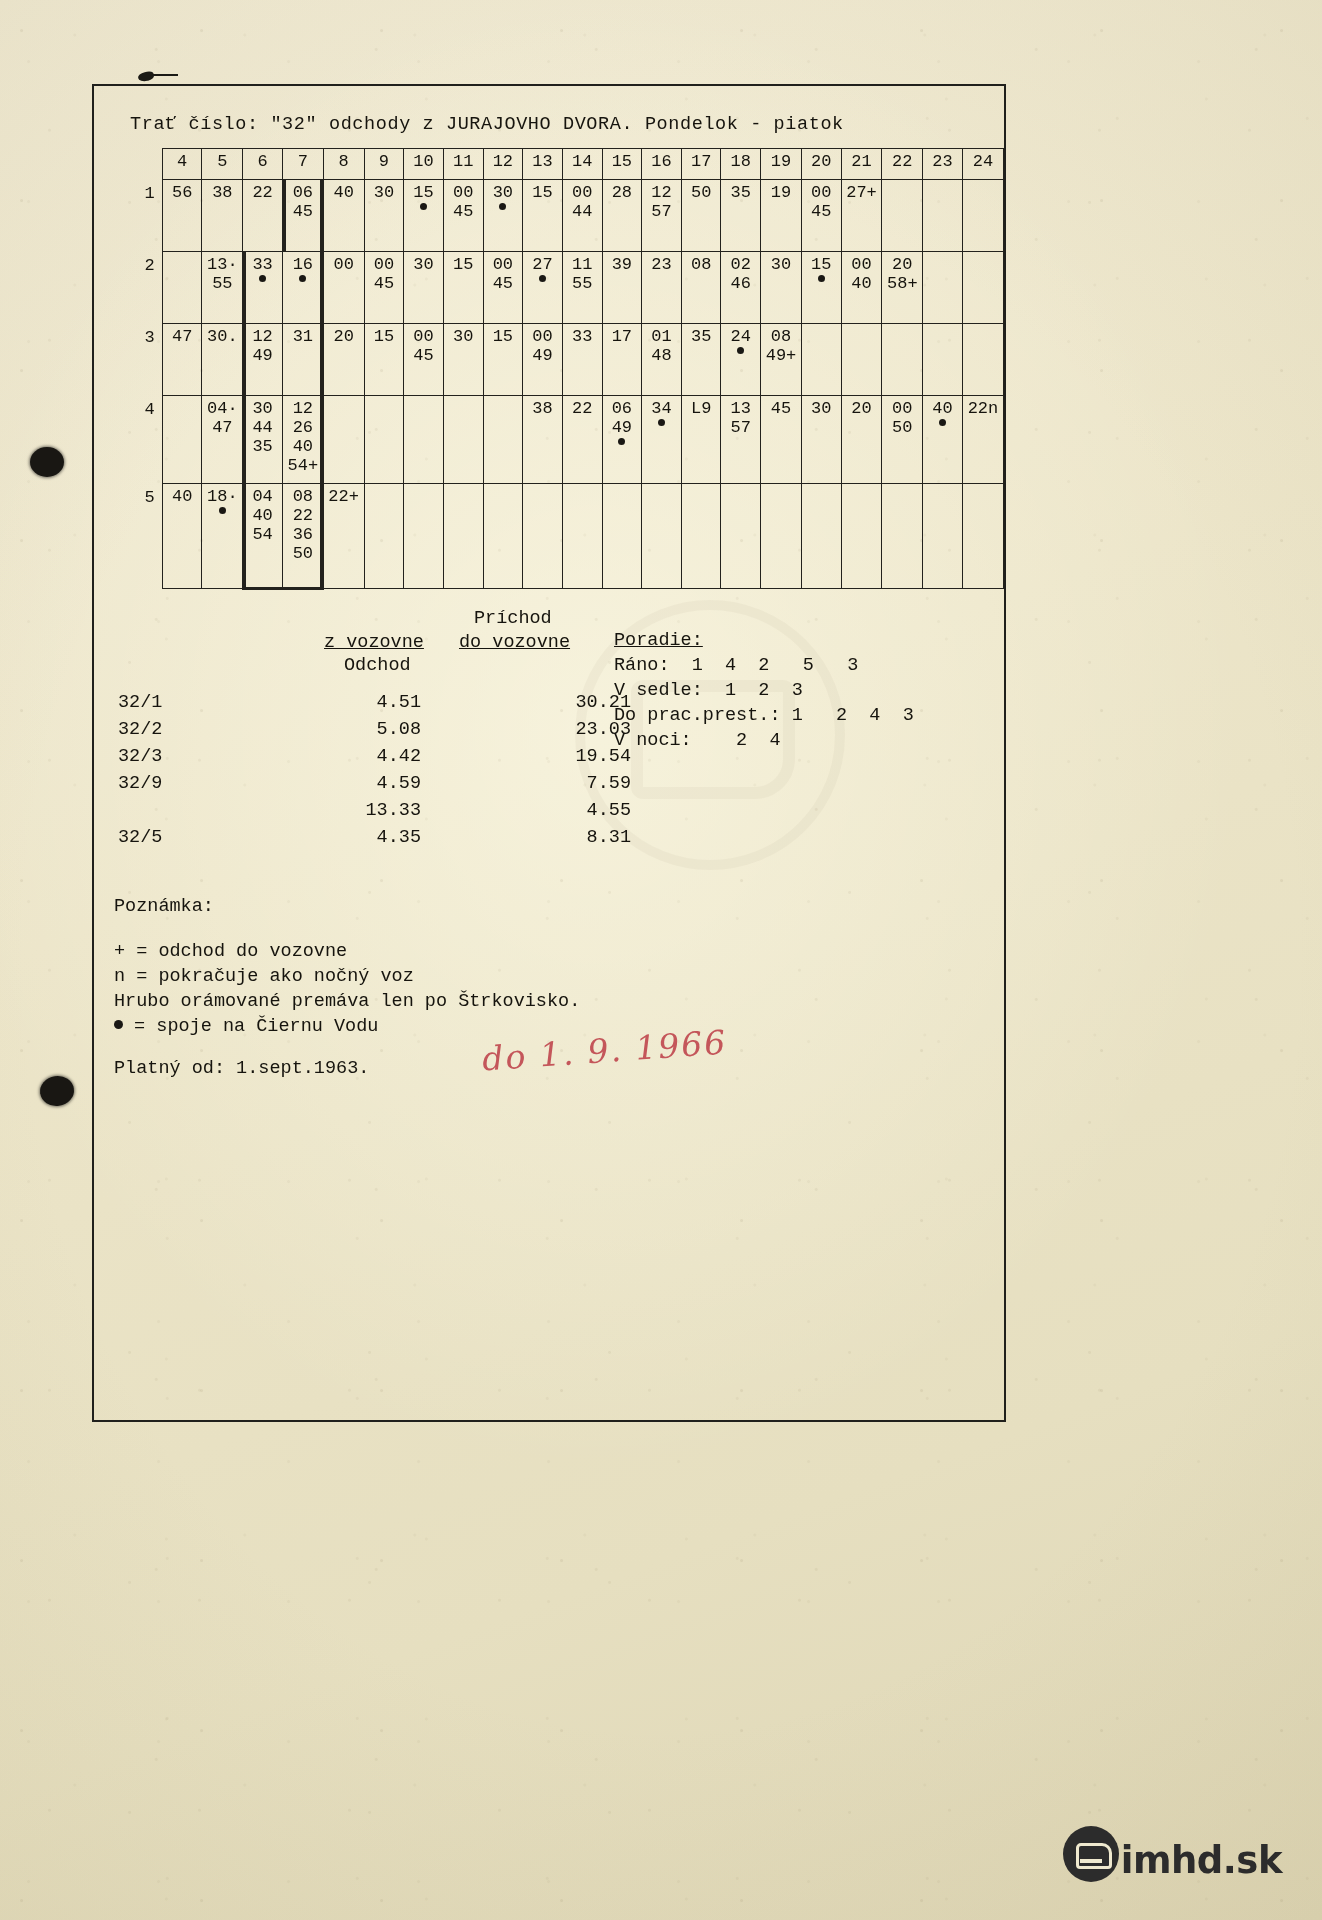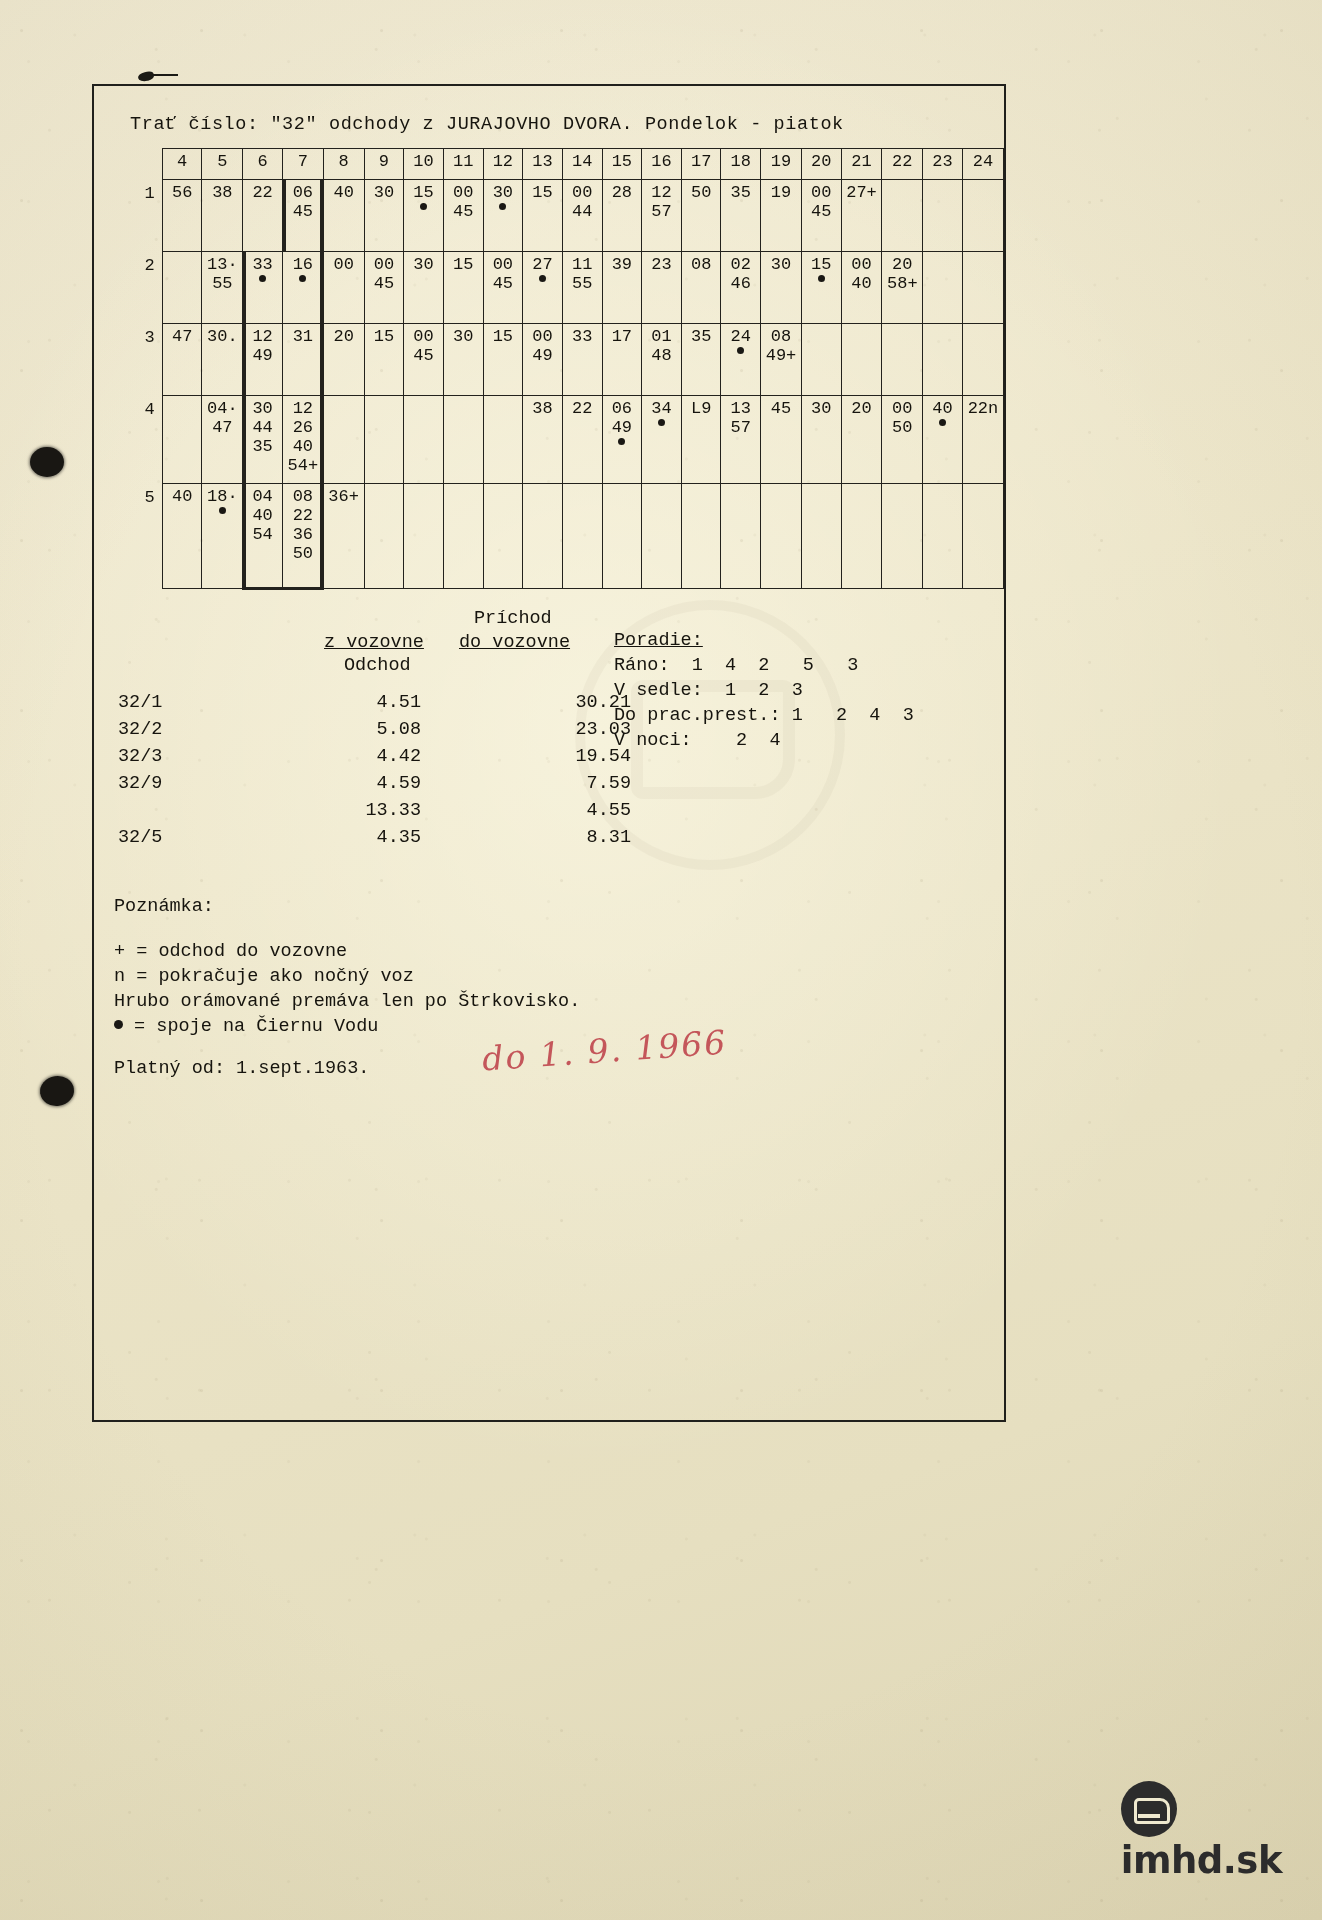--- a/index.html
+++ b/index.html
@@ -264,23 +264,22 @@
     letter-spacing: 2px;
     white-space: nowrap;
   }
 
   
   .logo {
     position: absolute;
     right: 40px;
     bottom: 38px;
     display: flex;
-    align-items: flex-start;
+    align-items: flex-end;
     gap: 2px;
-    flex-direction: column;
   }
   .logo .mark {
     width: 56px; height: 56px;
     border-radius: 50%;
     background: #2c2c2c;
     position: relative;
   }
   .logo .mark:before {
     content: "";
     position: absolute;
@@ -628,21 +627,21 @@
             <span class="cellwrap">40</span>
             <span class="cellwrap">54</span>
           </td>
           <td class="cell heavy-rb">
             <span class="cellwrap">08</span>
             <span class="cellwrap">22</span>
             <span class="cellwrap">36</span>
             <span class="cellwrap">50</span>
           </td>
           <td class="cell">
-            <span class="cellwrap">36+</span>
+            <span class="cellwrap">22+</span>
           </td>
           <td class="cell"></td>
           <td class="cell"></td>
           <td class="cell"></td>
           <td class="cell"></td>
           <td class="cell"></td>
           <td class="cell"></td>
           <td class="cell"></td>
           <td class="cell"></td>
           <td class="cell"></td>

